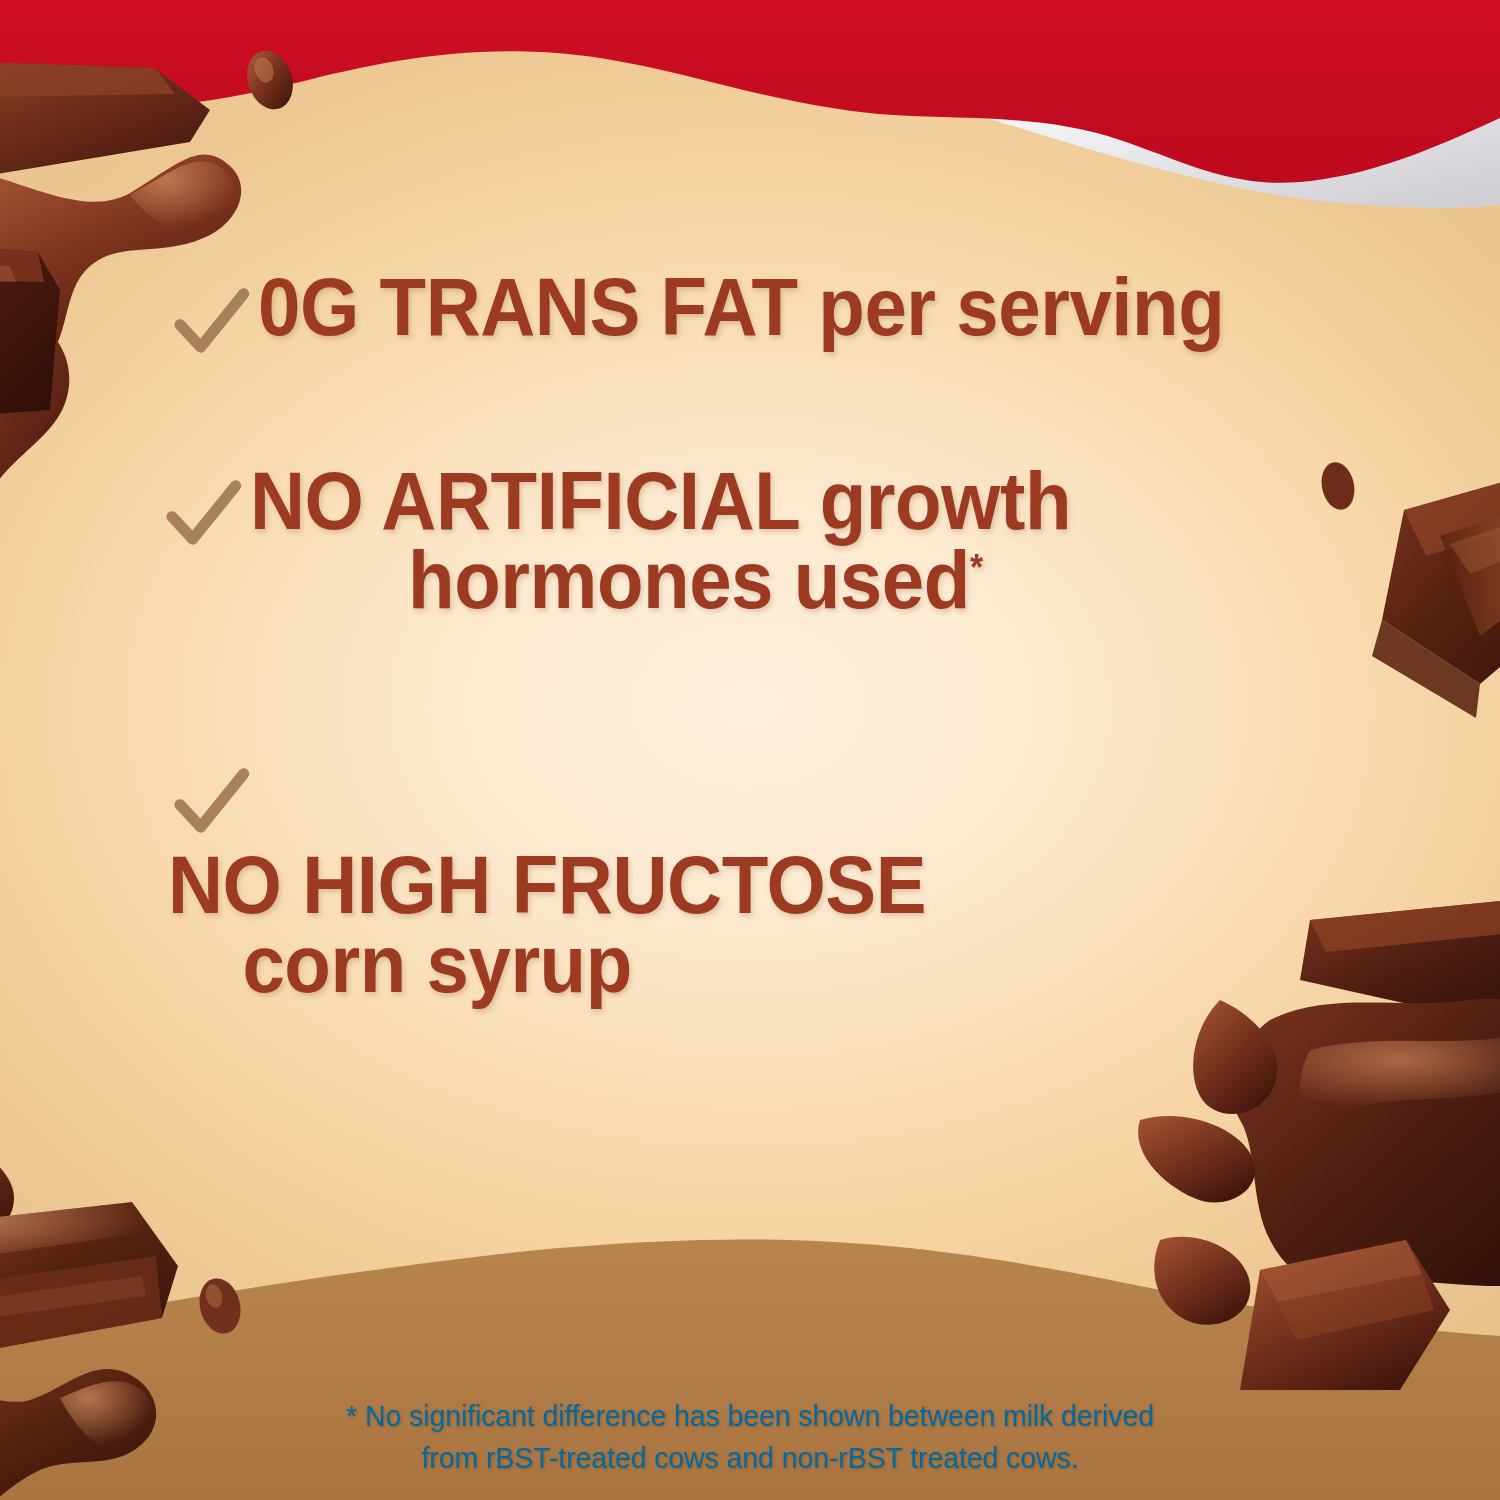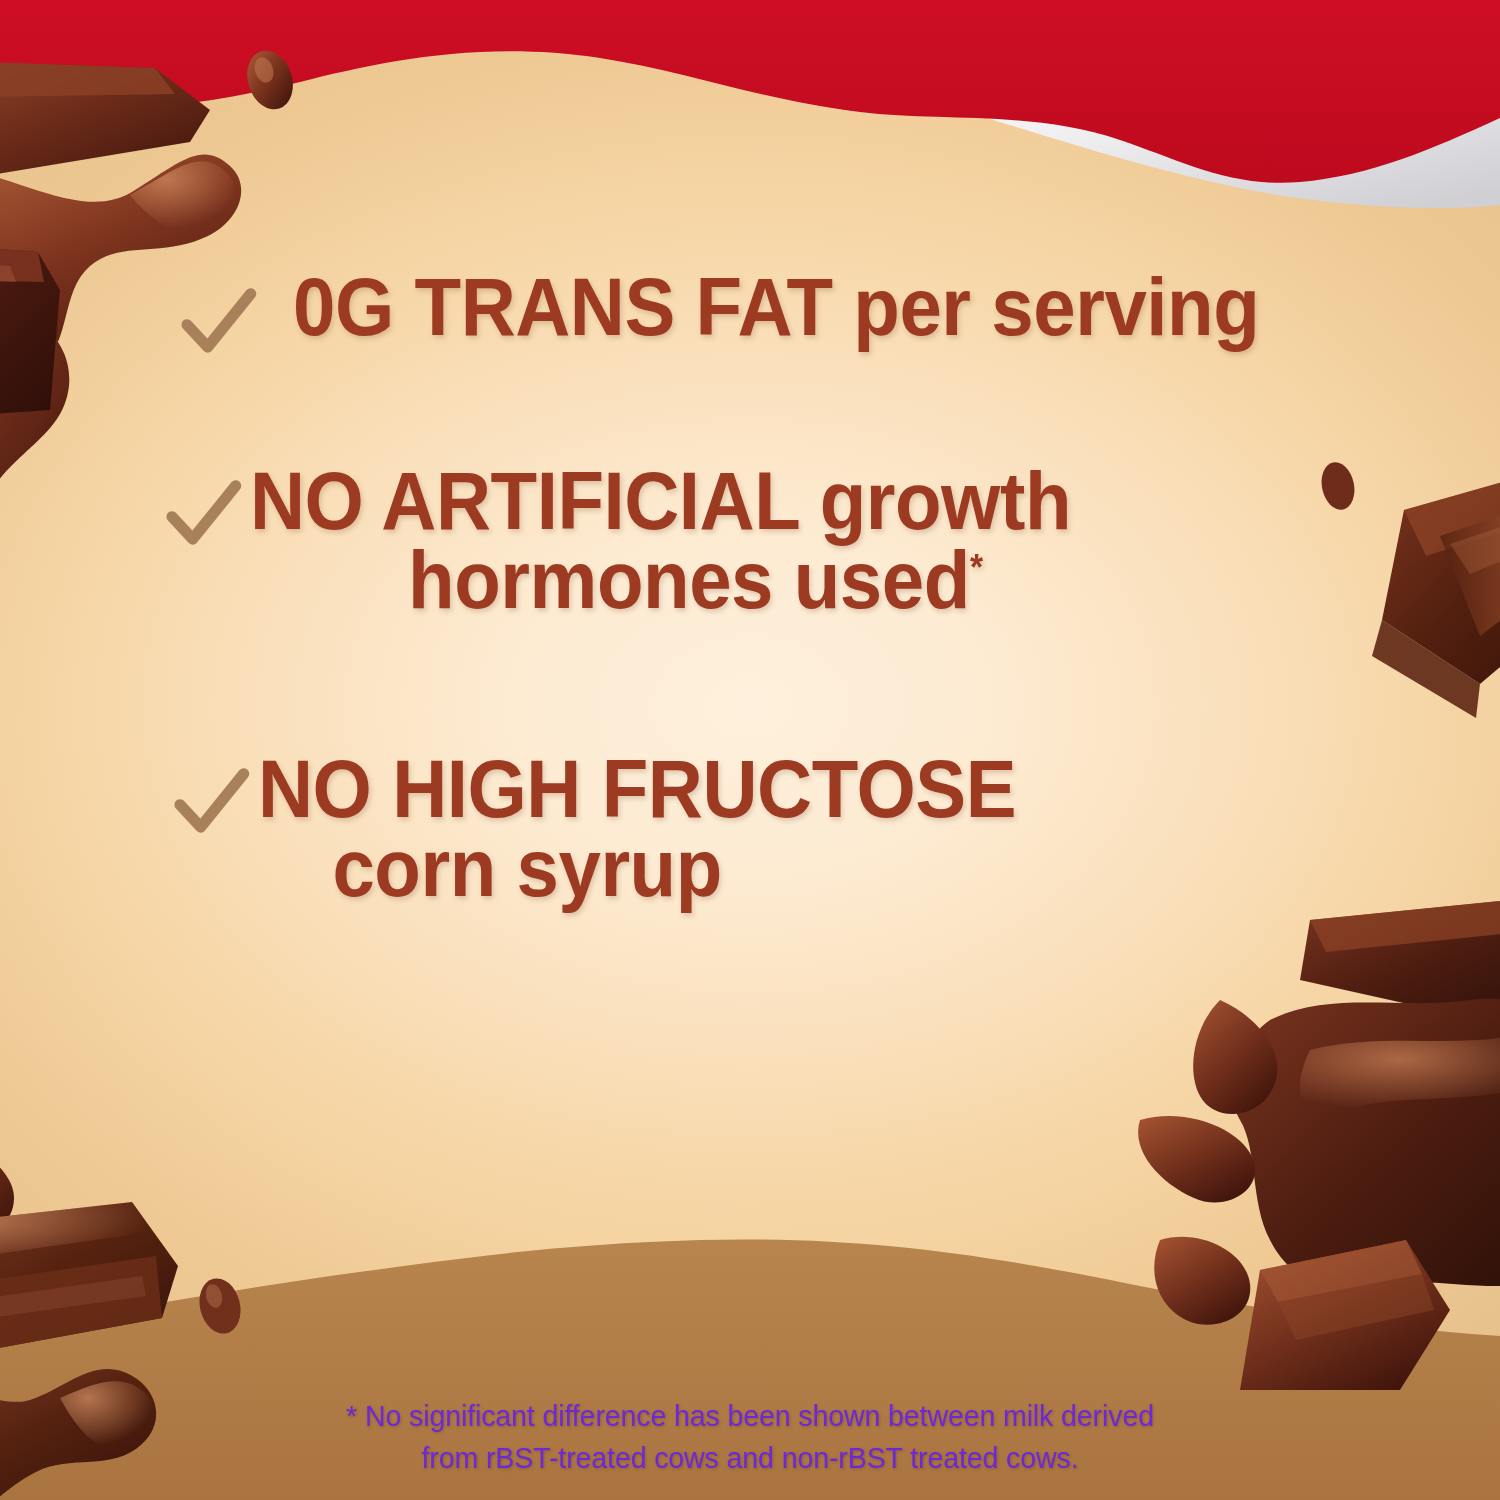--- a/index.html
+++ b/index.html
@@ -52,42 +52,42 @@
     font-weight:bold;
     line-height:.96;
     letter-spacing:-0.5px;
     text-shadow:2px 3px 5px rgba(120,70,35,.22);
   }
   .ln{white-space:nowrap;}
   .ln .caps{font-size:1em;}
   .sup{font-size:.44em;vertical-align:super;line-height:0;letter-spacing:0;}
 
   
-  #claim-trans-fat{left:175px;top:268px;gap:28px;}
+  #claim-trans-fat{left:168px;top:268px;}
   #claim-trans-fat .lines{font-size:82px;transform:scaleX(.93);transform-origin:left top;}
   #claim-trans-fat .check svg{width:86px;height:86px;margin-top:12px;margin-right:4px;}
 
   #claim-growth-hormones{left:160px;top:462px;}
   #claim-growth-hormones .lines{font-size:82px;transform:scaleX(.93);transform-origin:left top;}
   #claim-growth-hormones .check svg{width:86px;height:86px;margin-top:10px;margin-right:4px;}
   #claim-growth-hormones .l2{text-align:center;margin-left:170px;margin-top:6px;}
 
-  #claim-hfcs{left:168px;top:750px;}
+  #claim-hfcs{left:168px;top:750px;flex-direction:column;}
   #claim-hfcs .lines{font-size:82px;transform:scaleX(.93);transform-origin:left top;}
   #claim-hfcs .check svg{width:86px;height:86px;margin-top:10px;margin-right:4px;}
   #claim-hfcs .l2{text-align:center;margin-left:80px;margin-top:6px;}
 
   #claim-preservatives{left:168px;top:1042px;}
   #claim-preservatives .lines{font-size:82px;transform:scaleX(.93);transform-origin:left top;}
   #claim-preservatives .check svg{width:86px;height:86px;margin-top:10px;margin-right:4px;}
 
   
   .footnote{
     position:absolute;left:0;bottom:22px;width:1500px;
-    text-align:center;color:#6d28d9;
+    text-align:center;color:#0369a1;
     font-family:"Liberation Sans", sans-serif;
     font-size:30px;line-height:1.38;font-weight:normal;
     letter-spacing:-0.1px;
     text-shadow:1px 1px 3px rgba(90,50,20,.35);
   }
   .footnote .fl{display:block;transform:scaleX(.95);}
 </style>
 </head>
 <body>
 

